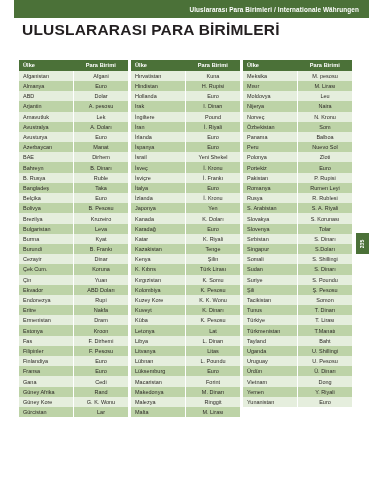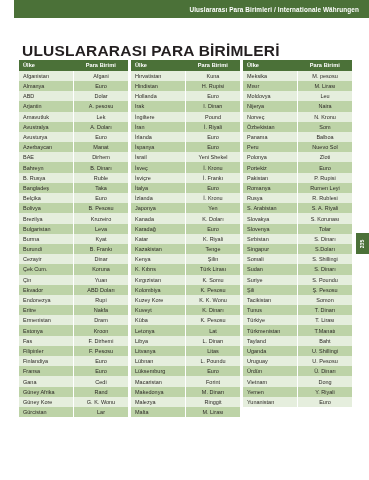--- a/index.html
+++ b/index.html
@@ -34,21 +34,21 @@
     font-size: 6.4px;
     font-weight: bold;
     letter-spacing: 0.1px;
     white-space: nowrap;
   }
 
   
   .page-title {
     position: absolute;
     left: 22px;
-    top: 42px;
+    top: 21px;
     font-size: 15.5px;
     font-weight: bold;
     color: #231f20;
     letter-spacing: 0.2px;
     white-space: nowrap;
   }
 
   
   .tables-wrap {
     position: absolute;

